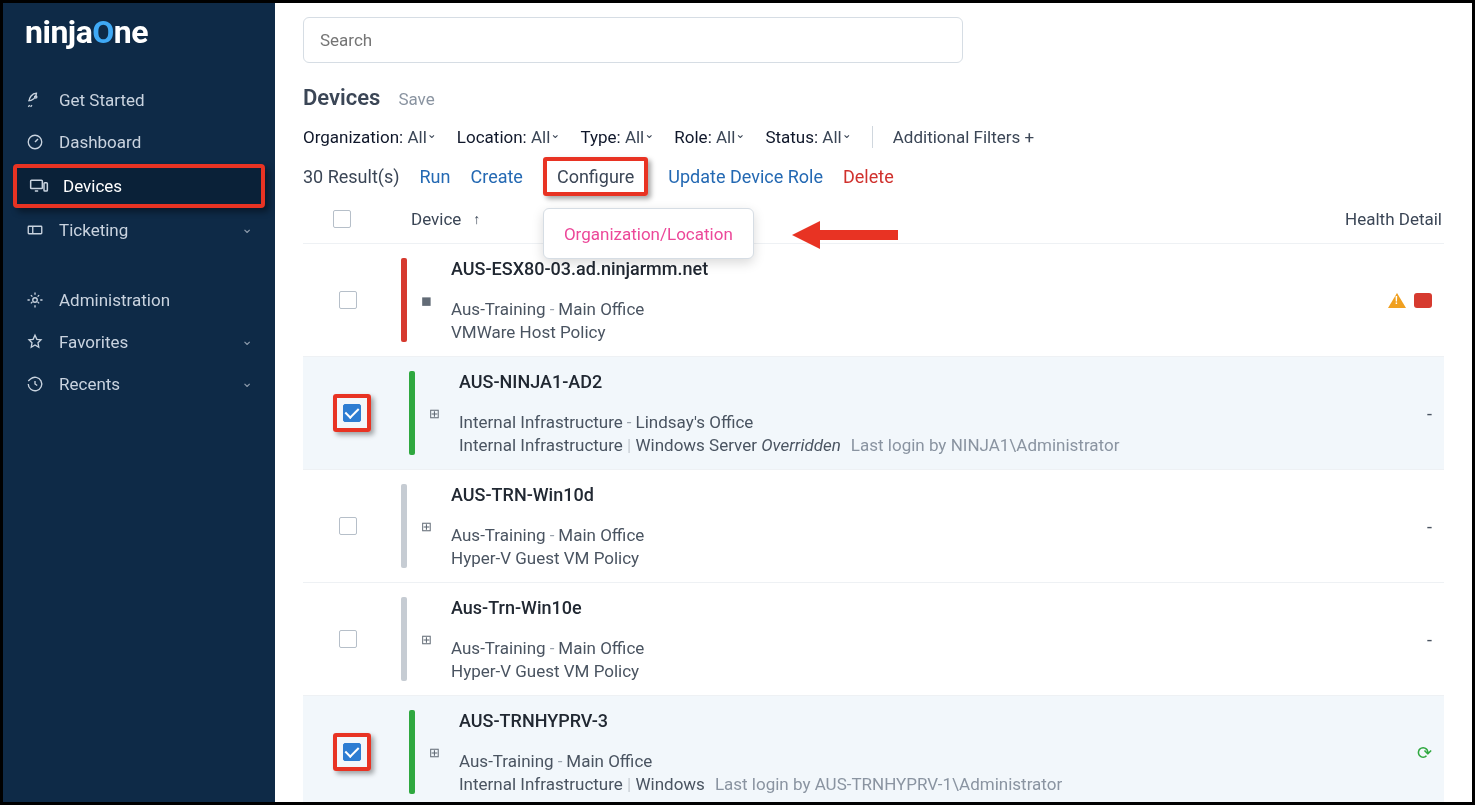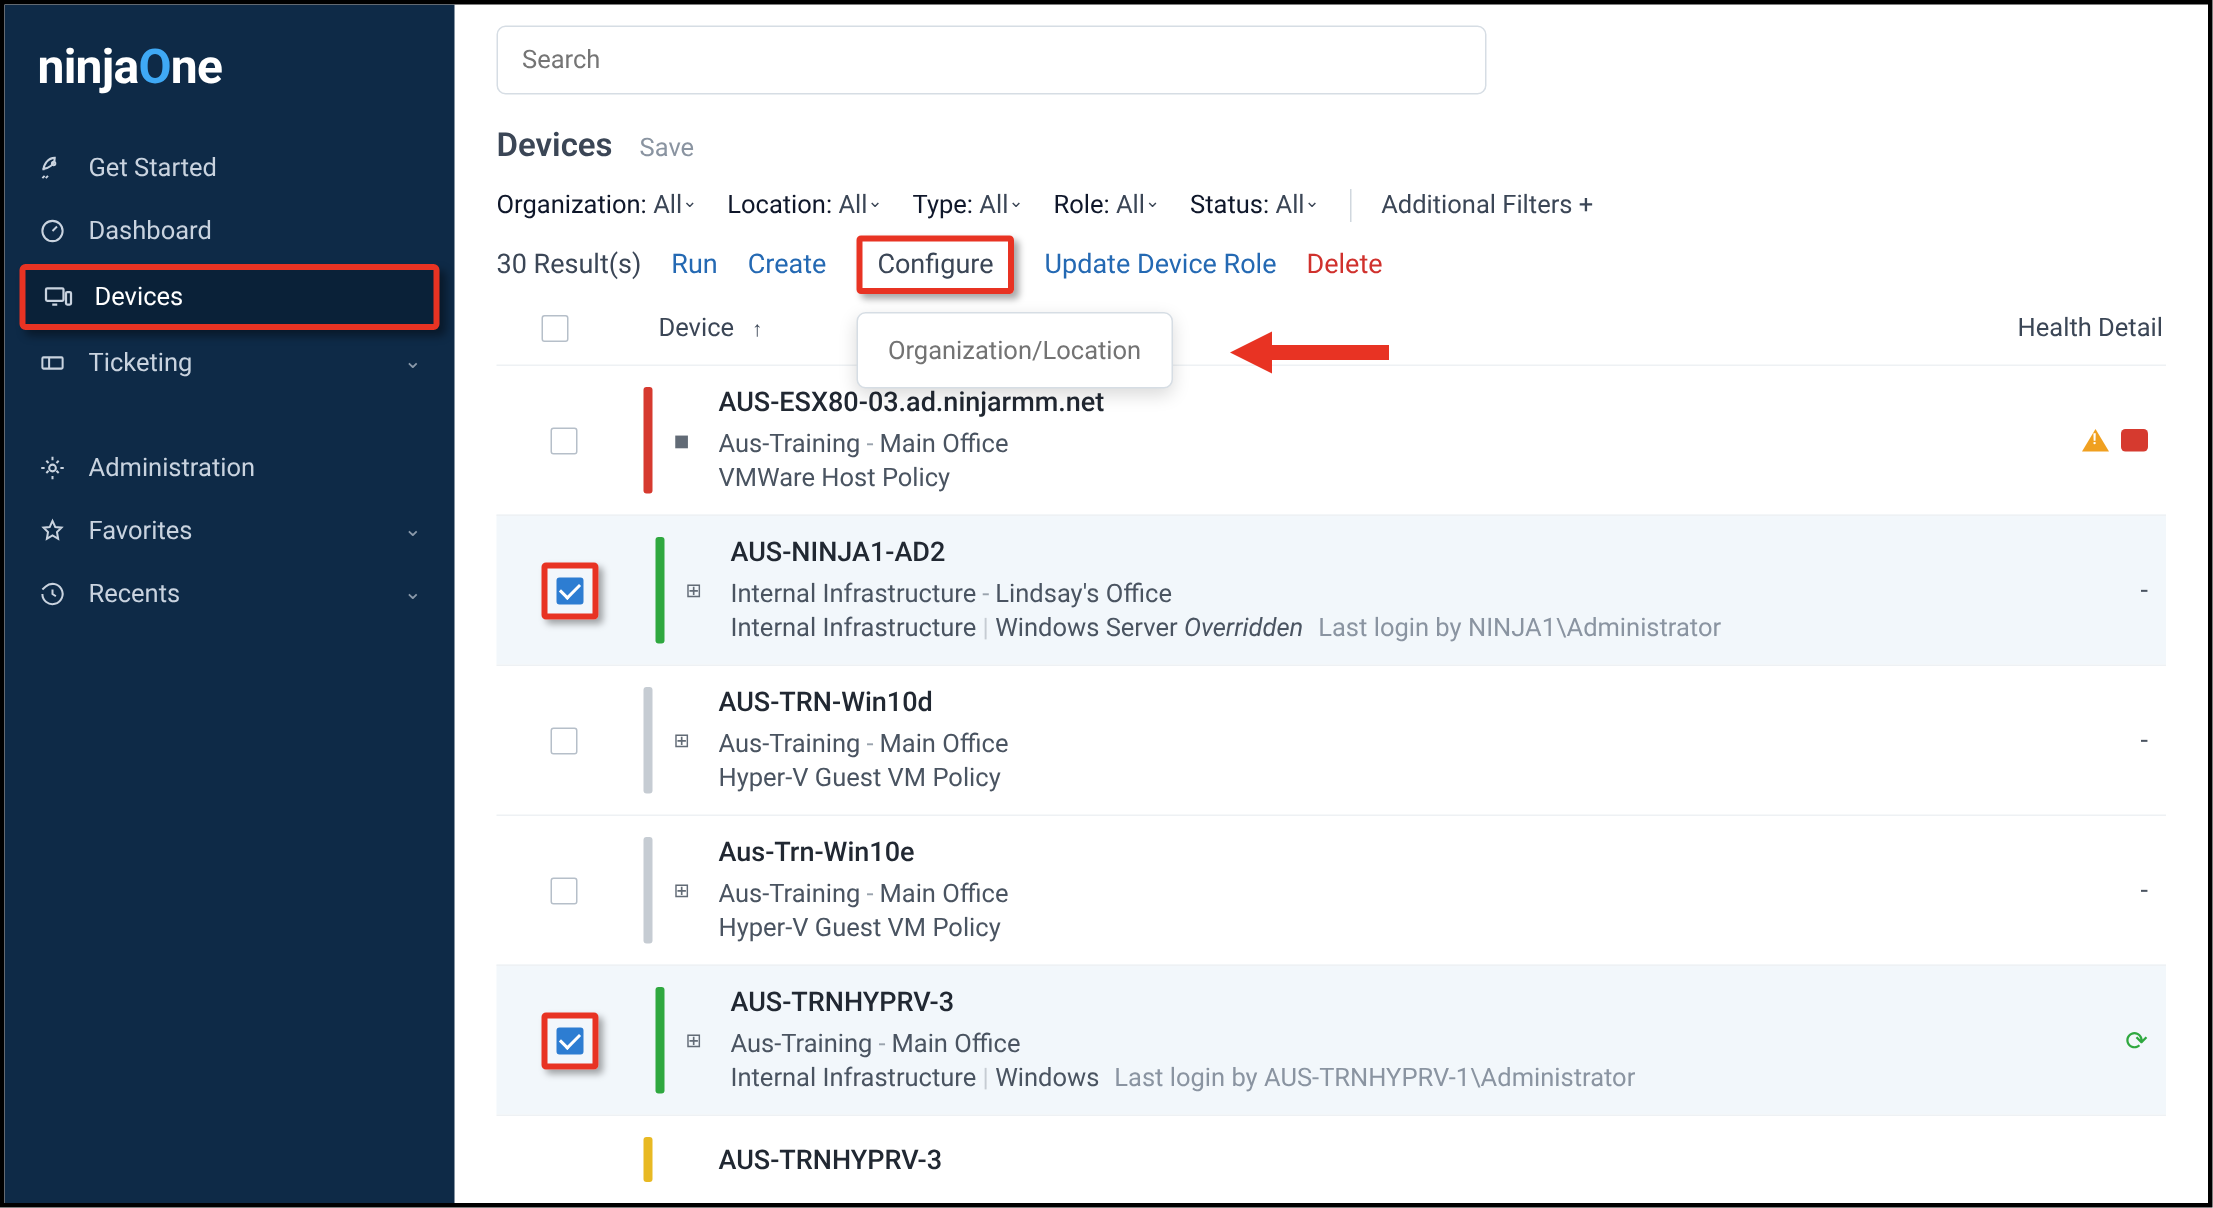--- a/index.html
+++ b/index.html
@@ -1,18 +1,18 @@
 <!DOCTYPE html>
 <html><head>
 <meta charset="utf-8">
 <style>
 *{box-sizing:border-box;margin:0;padding:0;font-family:-apple-system,BlinkMacSystemFont,"Segoe UI",Roboto,Arial,sans-serif}
 body{width:1475px;height:805px;overflow:hidden;border:3px solid #000;background:#fff}
 .app{display:flex;height:100%}
-.sidebar{width:300px;background:#0e2a47;color:#c9d3df;flex-shrink:0;padding-top:12px}
+.sidebar{width:272px;background:#0e2a47;color:#c9d3df;flex-shrink:0;}
 .logo{padding:10px 22px 28px;font-size:32px;font-weight:700;color:#fff;letter-spacing:-.5px}
 .logo .o{color:#3fa9f5}
 .nav-item{display:flex;padding:11px 22px;font-size:17px;cursor:pointer;gap:14px}
 .nav-item.active{background:#0a2138}
 .nav-icon{width:20px;height:20px;flex-shrink:0;display:inline-flex;align-items:center;justify-content:center}
 .nav-spacer{height:28px}
 .nav-chev{margin-left:auto;font-size:14px;color:#8a99aa}
 .red-box{border:4px solid #e83323;border-radius:4px;box-shadow:4px 4px 6px rgba(0,0,0,.4)}
 .main{flex:1;padding:14px 28px 0 28px;overflow:hidden;position:relative}
 .search{width:660px;padding:12px 16px;border:1px solid #d6dde4;border-radius:6px;font-size:17px;color:#a21caf}
@@ -45,21 +45,21 @@
 .cb-wrap{padding:6px}
 .cb-wrap.hl{border:4px solid #e83323;border-radius:3px;box-shadow:3px 3px 5px rgba(0,0,0,.35);padding:6px}
 .bar{width:6px;align-self:stretch;margin:0 14px 0 38px;border-radius:2px}
 .bar.red{background:#d63a2f}
 .bar.green{background:#2fa83f}
 .bar.gray{background:#c6ccd3}
 .bar.yellow{background:#e8b923}
 .os-icon{width:16px;margin-right:14px;color:#626b76;font-size:13px;flex-shrink:0}
 .dev-info{flex:1;min-width:0}
 .dev-name{font-size:18px;color:#212832;font-weight:500}
-.dev-sub{font-size:17px;color:#4a5461;margin-top:7px}
+.dev-sub{font-size:17px;color:#4a5461;margin-top:20px}
 .dev-sub .sep{color:#9aa3ad;margin:0 4px}
 .dev-pol{font-size:17px;color:#4a5461;margin-top:3px}
 .dev-pol .ov{font-style:italic}
 .dev-pol .login{color:#8a94a1;margin-left:10px}
 .health{margin-left:auto;margin-right:12px;display:flex;align-items:center;gap:8px;font-size:18px;color:#4a5461}
 .tri{width:0;height:0;border-left:9px solid transparent;border-right:9px solid transparent;border-bottom:15px solid #f0a020;position:relative}
 .tri::after{content:"!";position:absolute;left:-2px;top:2px;font-size:10px;color:#fff;font-weight:700}
 .blob{width:18px;height:15px;background:#d63a2f;border-radius:3px}
 .refresh{color:#2fa83f;font-size:18px}
 .chev{font-size:12px}
@@ -174,21 +174,21 @@
       <span class="vdiv"></span>
       <span>Additional Filters +</span>
     </div>
     <div class="actions">
       <span class="res">30 Result(s)</span>
       <span class="act-link">Run</span>
       <span class="act-link">Create</span>
       <span class="configure-wrap">
         <span class="configure-btn">Configure</span>
         <div class="dropdown">
-          <span style="color:#737373;font-size:17px">Organization/Location</span>
+          <span style="color:#ec4899;font-size:17px">Organization/Location</span>
           <div class="arrow">
               <div class="arrow-head"></div>
               <div class="arrow-line"></div>
             </div>
         </div>
       </span>
       <span class="act-link">Update Device Role</span>
       <span class="act-del">Delete</span>
     </div>
 

